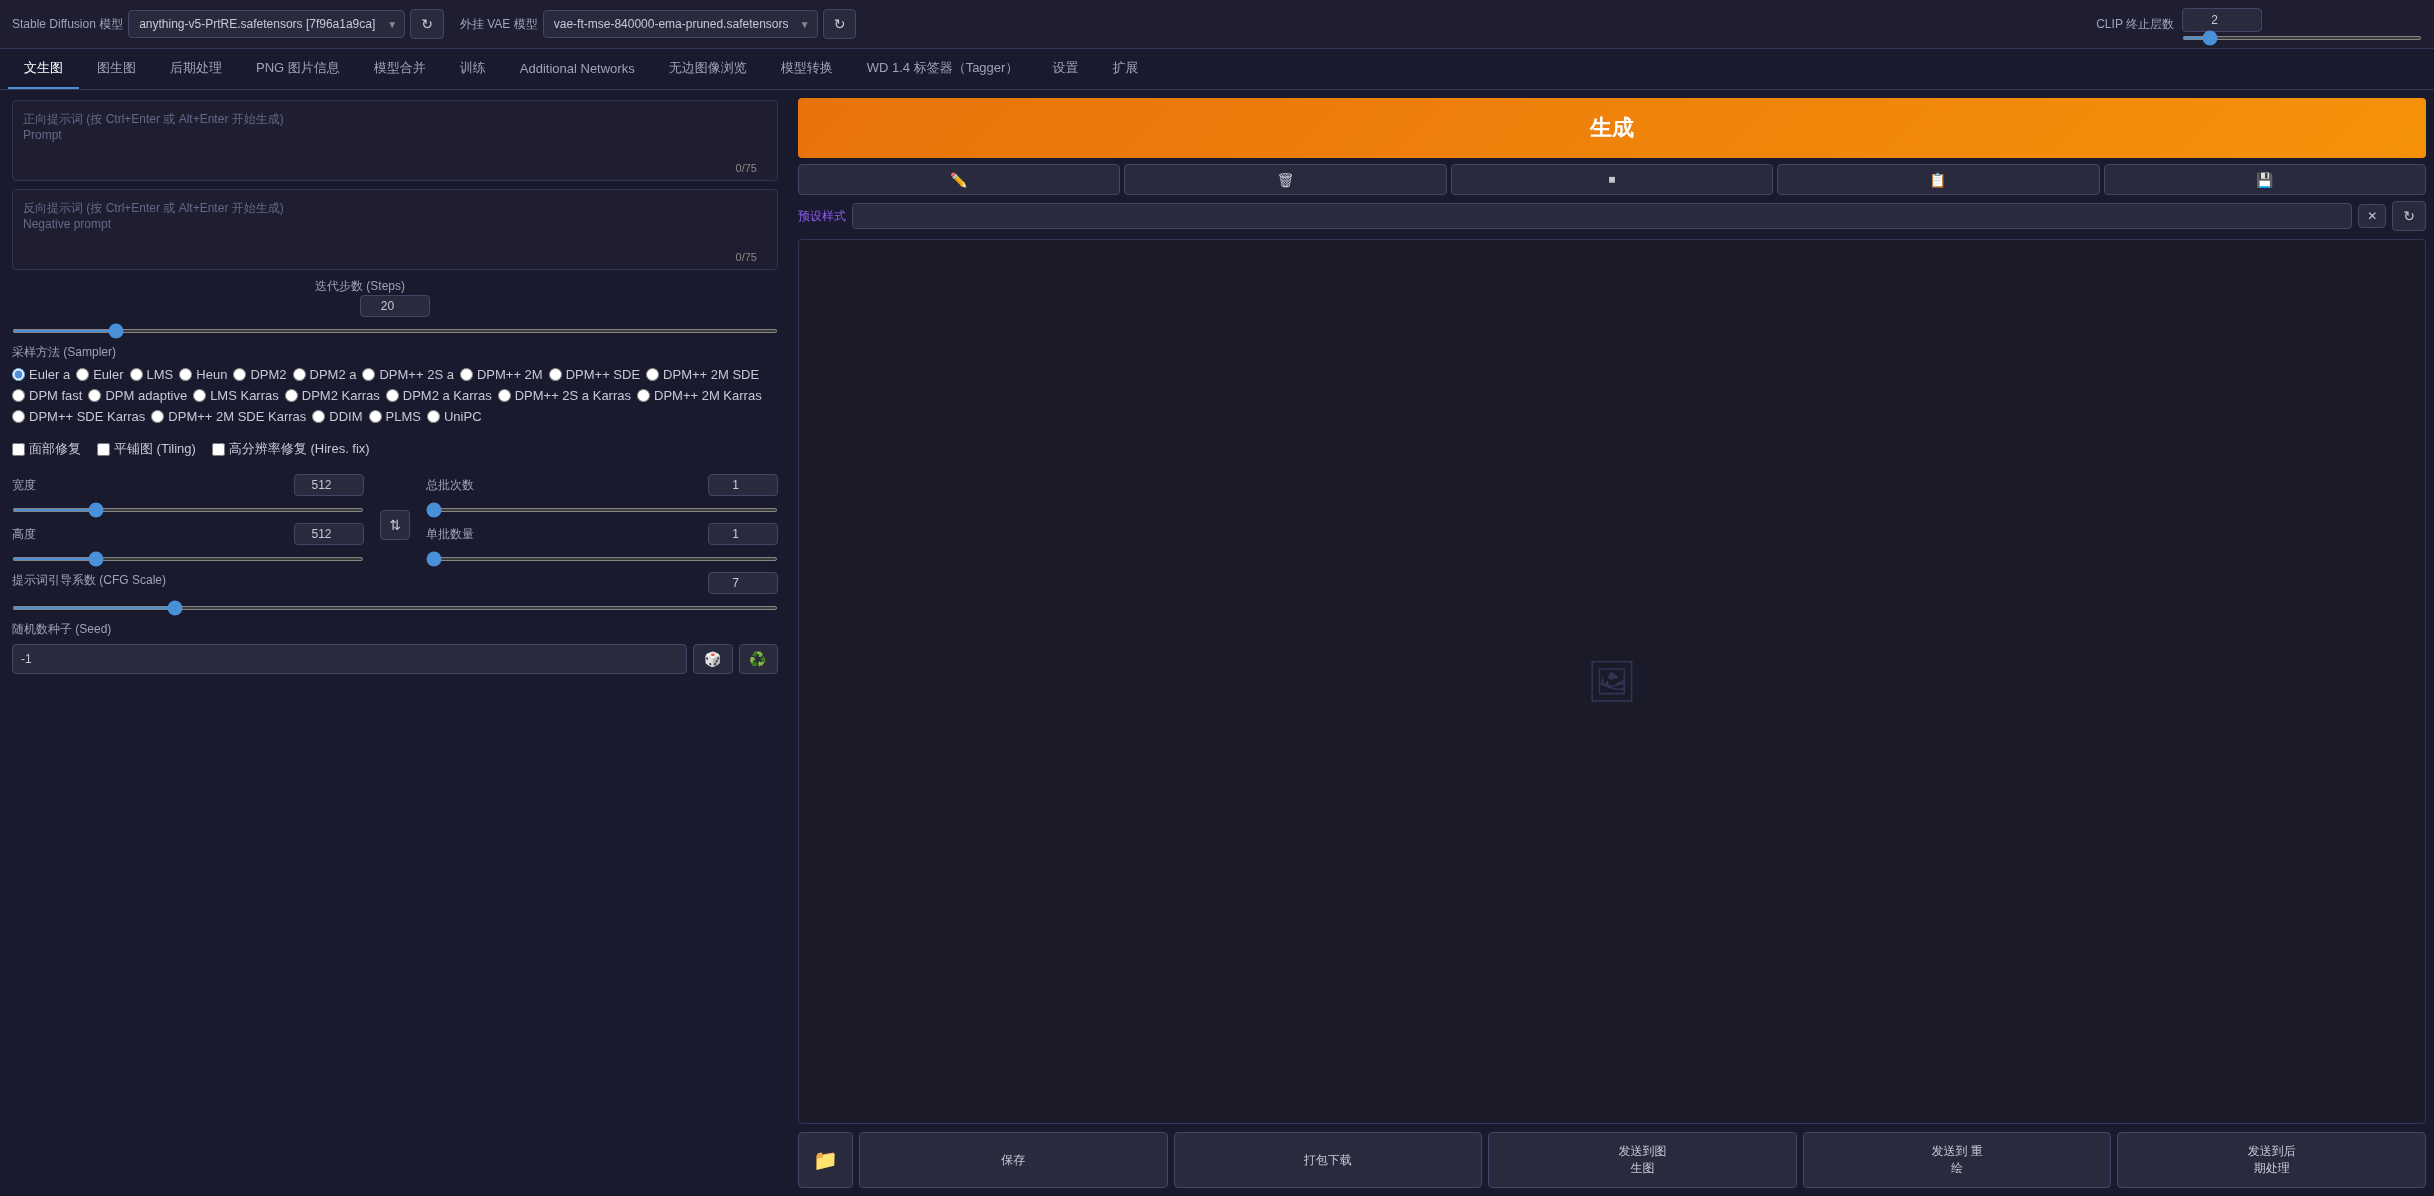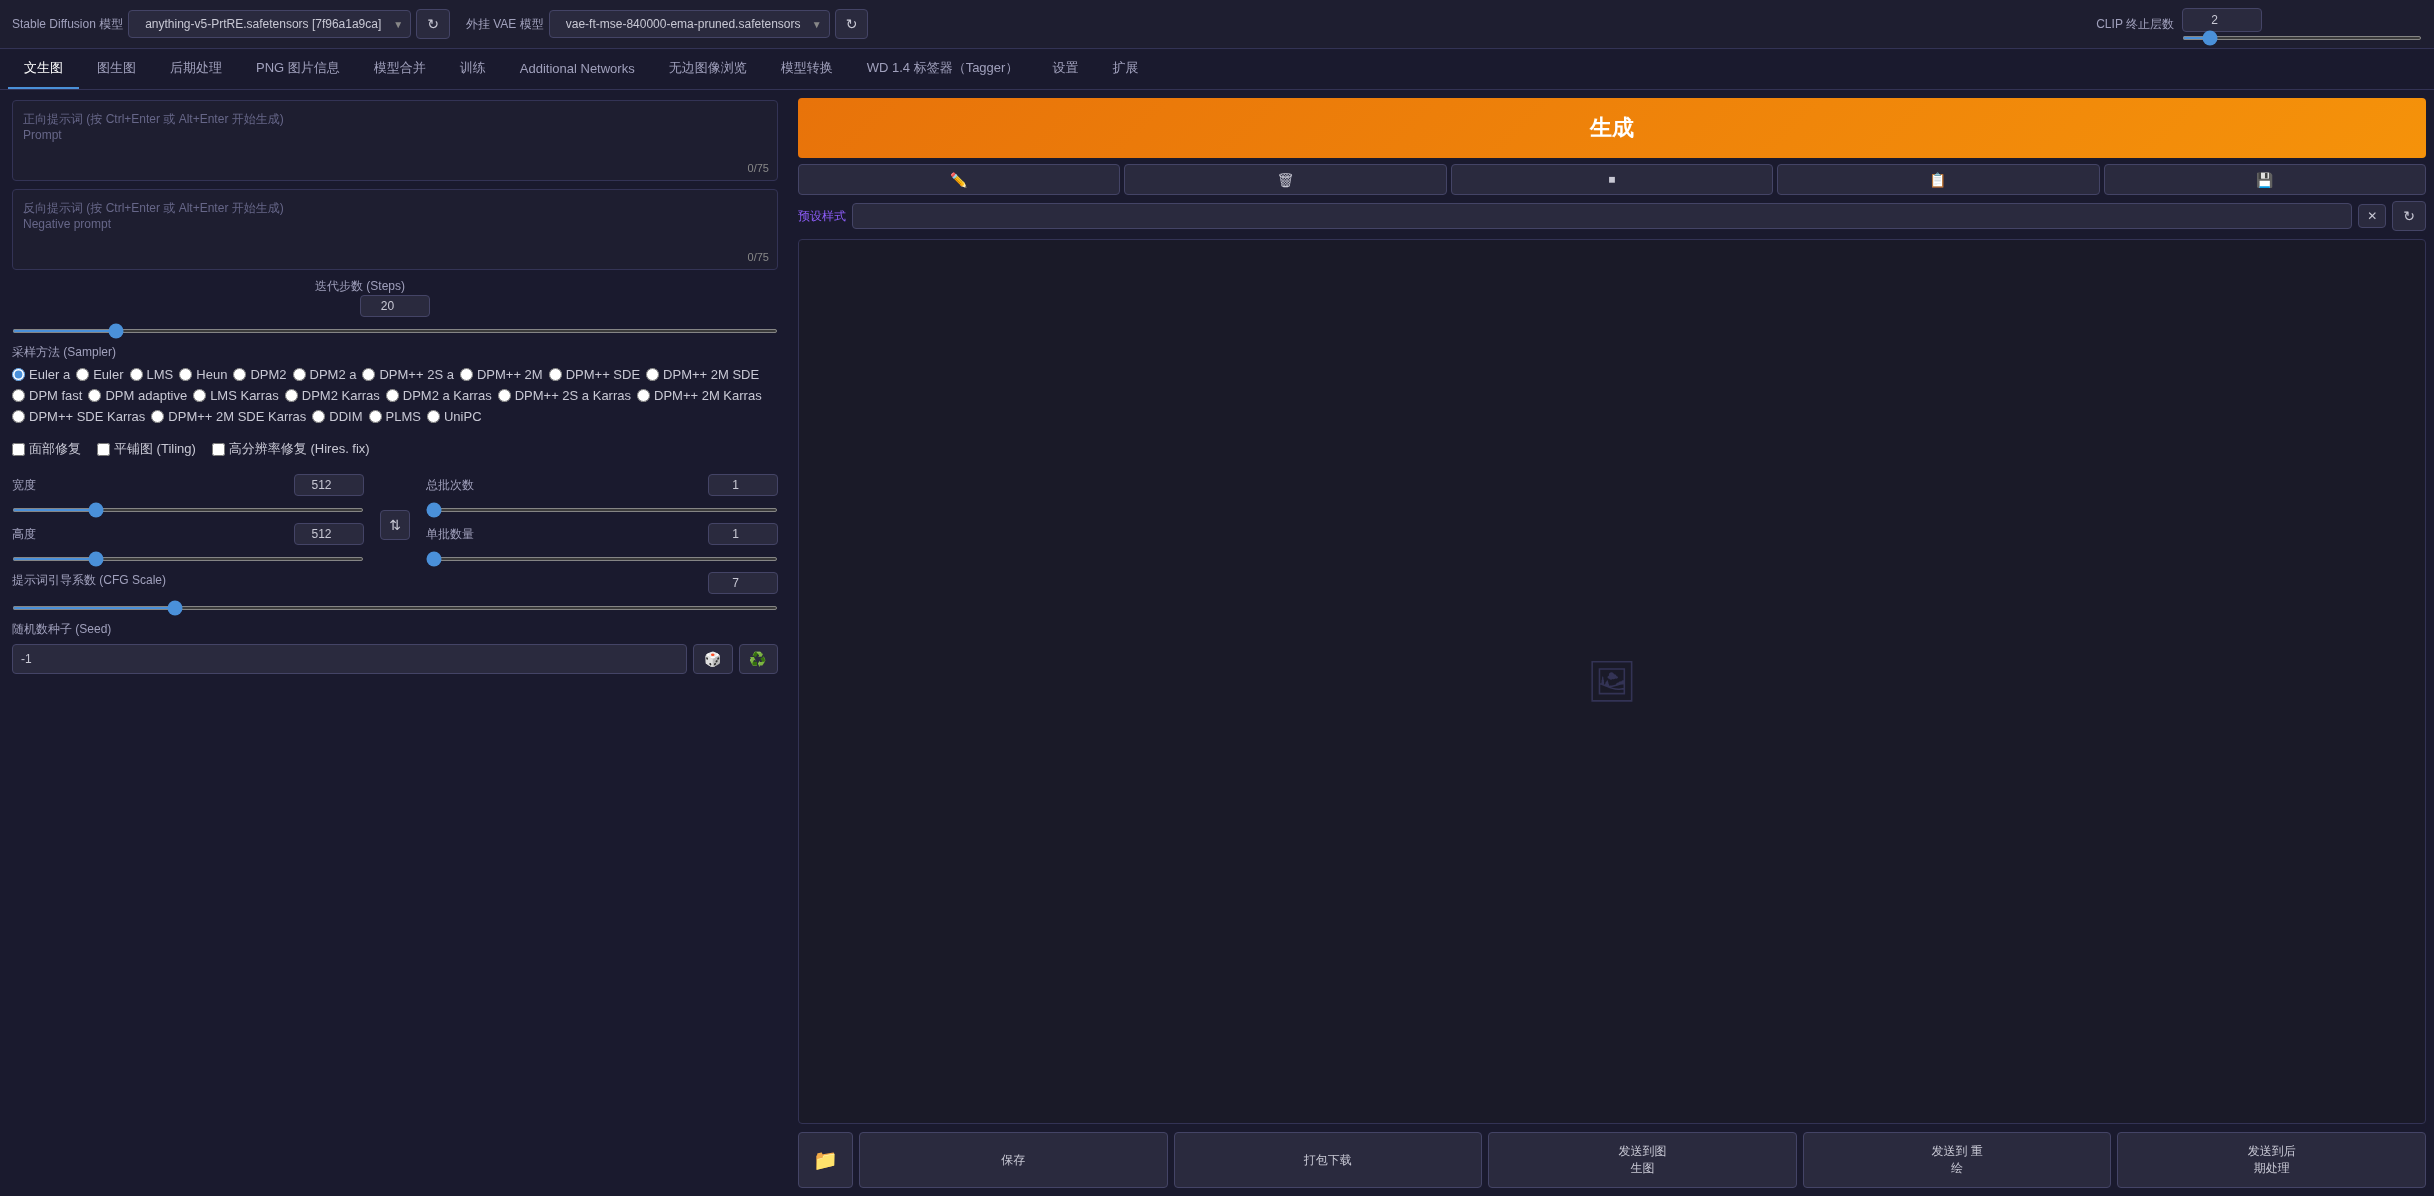--- a/index.html
+++ b/index.html
@@ -30,21 +30,21 @@
     .model-label {
       color: #a0a0bc;
       font-size: 12px;
       white-space: nowrap;
     }
 
     .model-select {
       background: #2a2a3e;
       border: 1px solid #444466;
       color: #c8c8d4;
-      padding: 6px 28px 6px 16px;
+      padding: 6px 28px 6px 10px;
       border-radius: 4px;
       cursor: pointer;
       font-size: 12px;
       appearance: none;
       -webkit-appearance: none;
       min-width: 220px;
     }
 
     .select-wrapper {
       position: relative;
@@ -178,21 +178,21 @@
       font-family: inherit;
     }
 
     .prompt-textarea::placeholder {
       color: #666688;
     }
 
     .prompt-counter {
       position: absolute;
       bottom: 6px;
-      right: 8px;
+      right: 20px;
       font-size: 11px;
       color: #888;
     }
 
     
     .generate-btn {
       background: linear-gradient(135deg, #e8730a, #f5920a);
       border: none;
       color: white;
       font-size: 22px;

